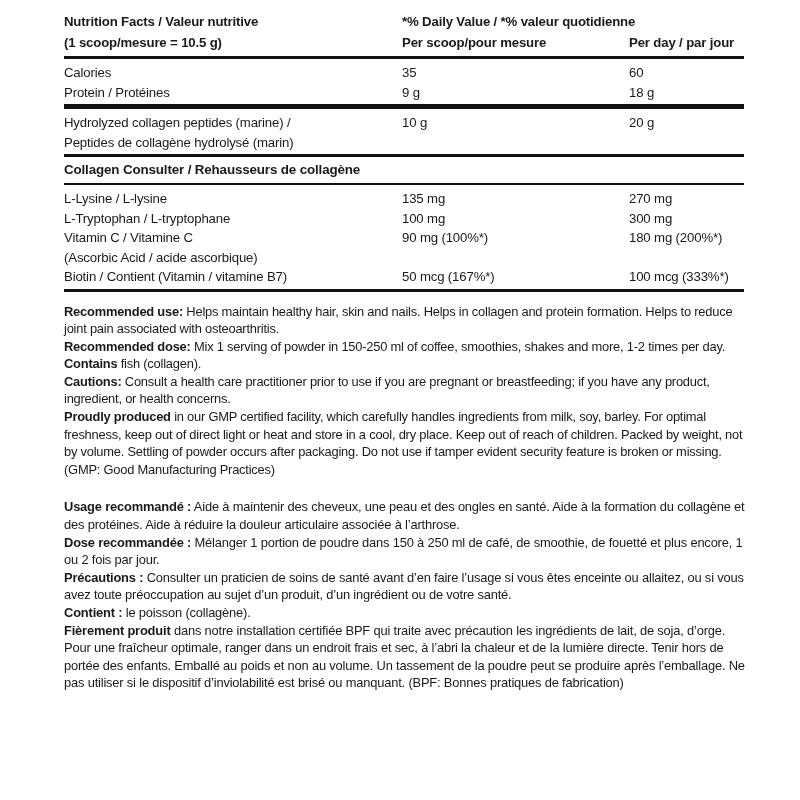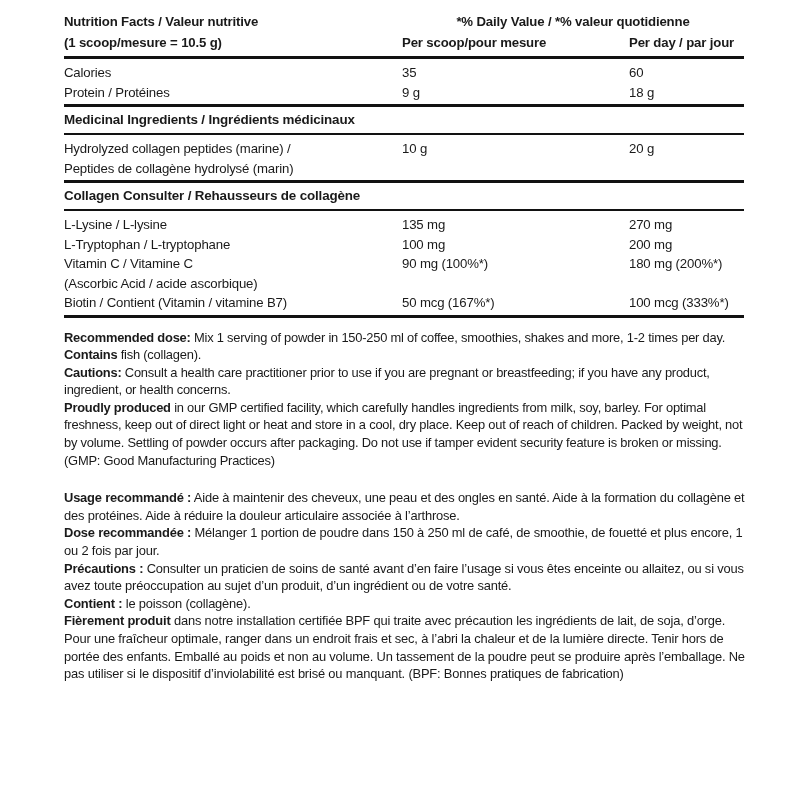--- a/index.html
+++ b/index.html
@@ -37,21 +37,21 @@
     line-height: 20px;
     letter-spacing: -0.15px;
   }
   .col-name  { width: 338px; margin-left: 40px; }
   .col-scoop { width: 227px; }
   .col-day   { width: 115px; }
 
   
   .hdr-row td { padding-bottom: 1px; }
   .dv-head {
-    text-align: center;
+    text-align: left;
     font-weight: bold;
     font-size: 13.2px;
     line-height: 20px;
     letter-spacing: -0.2px;
     white-space: nowrap;
   }
   .hdr-title {
     font-weight: bold;
     font-size: 13.6px;
     line-height: 20px;
@@ -169,23 +169,20 @@
         <td class="col-day">18 g</td>
       </tr>
 
       <tr class="pad-xs">
           <td colspan="3"></td>
         </tr>
       <tr class="rule-thick">
           <td colspan="3"></td>
         </tr>
 
-      <tr class="sect-head">
-        <td colspan="3">Medicinal Ingredients / Ingrédients médicinaux</td>
-      </tr>
 
       <tr class="rule-med">
           <td colspan="3"></td>
         </tr>
       <tr class="pad-sm">
           <td colspan="3"></td>
         </tr>
 
       <tr class="data-row">
         <td class="col-name">Hydrolyzed collagen peptides (marine) /</td>
@@ -217,21 +214,21 @@
         </tr>
 
       <tr class="data-row">
         <td class="col-name">L-Lysine / L-lysine</td>
         <td class="col-scoop">135 mg</td>
         <td class="col-day">270 mg</td>
       </tr>
       <tr class="data-row">
         <td class="col-name">L-Tryptophan / L-tryptophane</td>
         <td class="col-scoop">100 mg</td>
-        <td class="col-day">200 mg</td>
+        <td class="col-day">300 mg</td>
       </tr>
       <tr class="data-row">
         <td class="col-name">Vitamin C / Vitamine C</td>
         <td class="col-scoop">90 mg (100%*)</td>
         <td class="col-day">180 mg (200%*)</td>
       </tr>
       <tr class="data-row">
         <td class="col-name">(Ascorbic Acid / acide ascorbique)</td>
         <td class="col-scoop"></td>
         <td class="col-day"></td>
@@ -246,20 +243,21 @@
           <td colspan="3"></td>
         </tr>
       <tr class="rule-thick">
           <td colspan="3"></td>
         </tr>
 
     </tbody>
   </table>
 
   <div class="body-copy">
+    <p class="para"><b>Recommended use:</b><span> Helps maintain healthy hair, skin and nails. Helps in collagen and protein formation. Helps to reduce joint pain associated with osteoarthritis.</span></p>
     <p class="para"><b>Recommended dose:</b><span> Mix 1 serving of powder in 150-250 ml of coffee, smoothies, shakes and more, 1-2 times per day.</span></p>
     <p class="para"><b>Contains</b><span> fish (collagen).</span></p>
     <p class="para"><b>Cautions:</b><span> Consult a health care practitioner prior to use if you are pregnant or breastfeeding; if you have any product, ingredient, or health concerns.</span></p>
     <p class="para"><b>Proudly produced</b><span> in our GMP certified facility, which carefully handles ingredients from milk, soy, barley. For optimal freshness, keep out of direct light or heat and store in a cool, dry place. Keep out of reach of children. Packed by weight, not by volume. Settling of powder occurs after packaging. Do not use if tamper evident security feature is broken or missing. (GMP: Good Manufacturing Practices)</span></p>
   </div>
 
   <div class="body-copy fr-block">
     <p class="para"><b>Usage recommandé :</b><span> Aide à maintenir des cheveux, une peau et des ongles en santé. Aide à la formation du collagène et des protéines. Aide à réduire la douleur articulaire associée à l’arthrose.</span></p>
     <p class="para"><b>Dose recommandée :</b><span> Mélanger 1 portion de poudre dans 150 à 250 ml de café, de smoothie, de fouetté et plus encore, 1 ou 2 fois par jour.</span></p>
     <p class="para"><b>Précautions :</b><span> Consulter un praticien de soins de santé avant d’en faire l’usage si vous êtes enceinte ou allaitez, ou si vous avez toute préoccupation au sujet d’un produit, d’un ingrédient ou de votre santé.</span></p>

